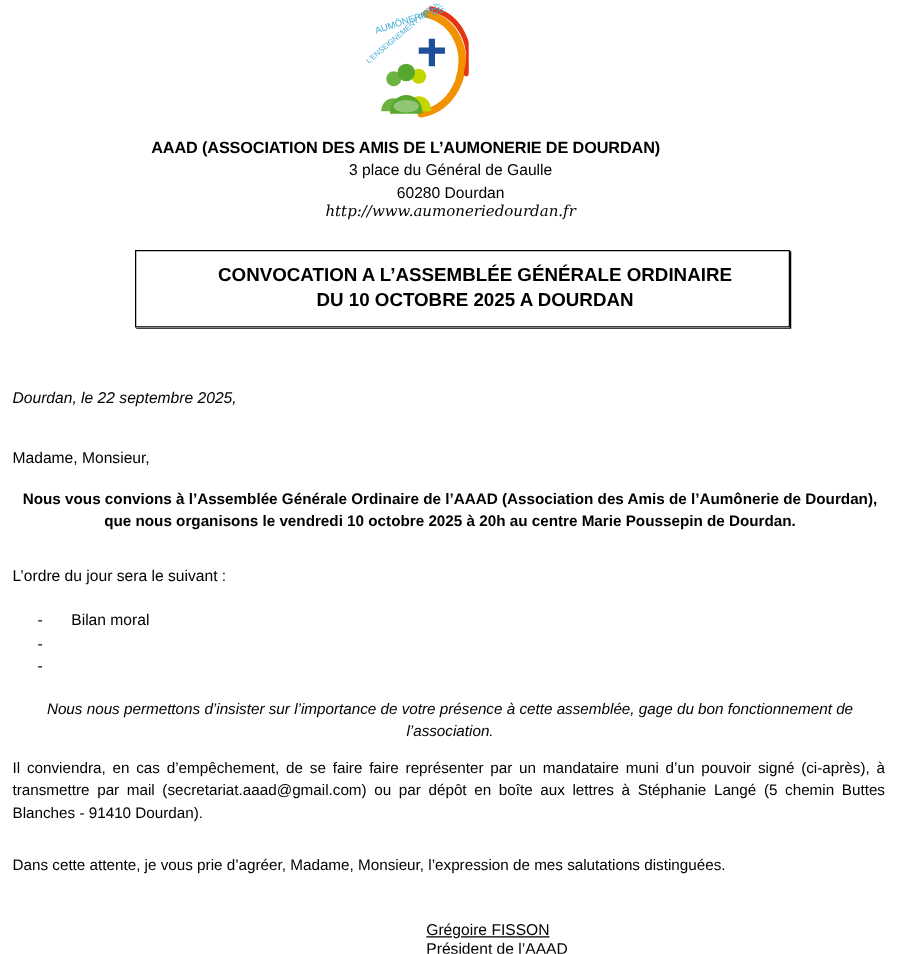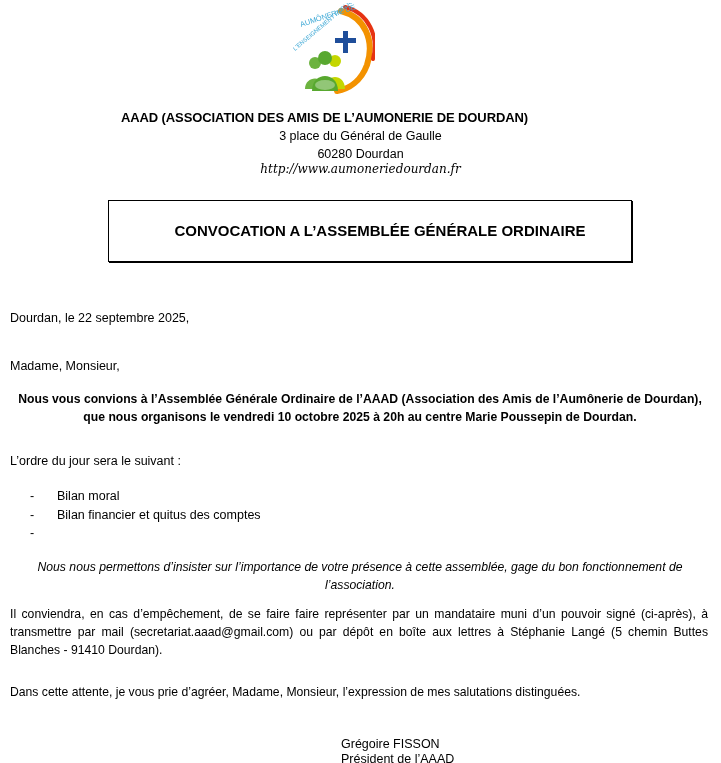--- a/index.html
+++ b/index.html
@@ -14,31 +14,31 @@
   .org-name { left: 0; width: 649px; top: 110px; font-weight: bold; font-size: 13px; letter-spacing: -0.1px; }
   .addr1 { left: 0; width: 721px; top: 129px; }
   .addr2 { left: 0; width: 721px; top: 147px; }
   .url { left: 0; width: 721px; top: 162px; font-family: "DejaVu Serif", serif; font-style: italic; font-size: 12px; }
   .title-box {
     left: 108px; top: 200px; width: 502px; height: 60px;
     border: 1px solid #000; box-shadow: 1px 1px 0 #000;
     display: flex; flex-direction: column; justify-content: center; align-items: center;
     font-weight: bold; font-size: 15px; line-height: 20px; padding-left: 20px;
   }
-  .date { left: 10px; top: 311px; }
+  .date { left: 10px; top: 311px; font-style: italic; }
   .salutation { left: 10px; top: 359px; }
   .invite { left: 10px; width: 700px; top: 390px; font-weight: bold; line-height: 18px; text-align: center; font-size: 12.2px; }
   .ordre { left: 10px; top: 454px; text-align: center; }
   .agenda { left: 30px; top: 489px; margin: 0; padding: 0; list-style: none; }
   .agenda li { height: 18.5px; display: flex; }
   .agenda .dash { width: 27px; }
   .emphasis { left: 10px; width: 700px; top: 558px; font-weight: normal; font-style: italic; line-height: 18px; text-align: center; font-size: 12.2px; }
   .proxy { left: 10px; width: 698px; top: 605px; line-height: 18px; text-align: justify; font-size: 12.2px; }
   .closing { left: 10px; top: 685px; font-size: 12.2px; }
-  .sig-name { left: 341px; top: 737px; }
+  .sig-name { left: 341px; top: 737px; text-decoration: underline; }
   .sig-title { left: 341px; top: 752px; }
 </style>
 </head>
 <body>
 
 <div class="abs logo">
   <svg width="82" height="92" viewBox="0 0 82 92">
     <path d="M48 8 C72 14 82 38 74 62 C68 78 56 86 44 88" fill="none" stroke="#f39200" stroke-width="6" stroke-linecap="round"></path>
     <path d="M52 4 C76 10 86 34 80 56" fill="none" stroke="#e63312" stroke-width="4" stroke-linecap="round"></path>
     <text x="8" y="24" font-size="7.5" fill="#3fa9d6" font-family="Liberation Sans, sans-serif" transform="rotate(-18 8 24)">AUMÔNERIE DE</text>
@@ -55,35 +55,35 @@
   </svg>
 </div>
 
 <div class="abs center org-name">AAAD (ASSOCIATION DES AMIS DE L’AUMONERIE DE DOURDAN)</div>
 <div class="abs center addr1">3 place du Général de Gaulle</div>
 <div class="abs center addr2">60280 Dourdan</div>
 <div class="abs center url">http://www.aumoneriedourdan.fr</div>
 
 <div class="abs title-box">
   <div>CONVOCATION A L’ASSEMBLÉE GÉNÉRALE ORDINAIRE</div>
+  <div>DU 10 OCTOBRE 2025 A DOURDAN</div>
 </div>
 
 <div class="abs date">Dourdan, le 22 septembre 2025,</div>
 <div class="abs salutation">Madame, Monsieur,</div>
 <div class="abs invite">Nous vous convions à l’Assemblée Générale Ordinaire de l’AAAD (Association des Amis de l’Aumônerie de Dourdan), que nous organisons le vendredi 10 octobre 2025 à 20h au centre Marie Poussepin de Dourdan.</div>
 <div class="abs ordre">L’ordre du jour sera le suivant :</div>
 
 <ul class="abs agenda">
   <li>
     <span class="dash">-</span>
     <span>Bilan moral</span>
   </li>
   <li>
     <span class="dash">-</span>
-    <span>Bilan financier et quitus des comptes</span>
   </li>
   <li>
     <span class="dash">-</span>
   </li>
 </ul>
 
 <div class="abs emphasis">Nous nous permettons d’insister sur l’importance de votre présence à cette assemblée, gage du bon fonctionnement de l’association.</div>
 <div class="abs proxy">Il conviendra, en cas d’empêchement, de se faire faire représenter par un mandataire muni d’un pouvoir signé (ci-après), à transmettre par mail (secretariat.aaad@gmail.com) ou par dépôt en boîte aux lettres à Stéphanie Langé (5 chemin Buttes Blanches - 91410 Dourdan).</div>
 <div class="abs closing">Dans cette attente, je vous prie d’agréer, Madame, Monsieur, l’expression de mes salutations distinguées.</div>
 

